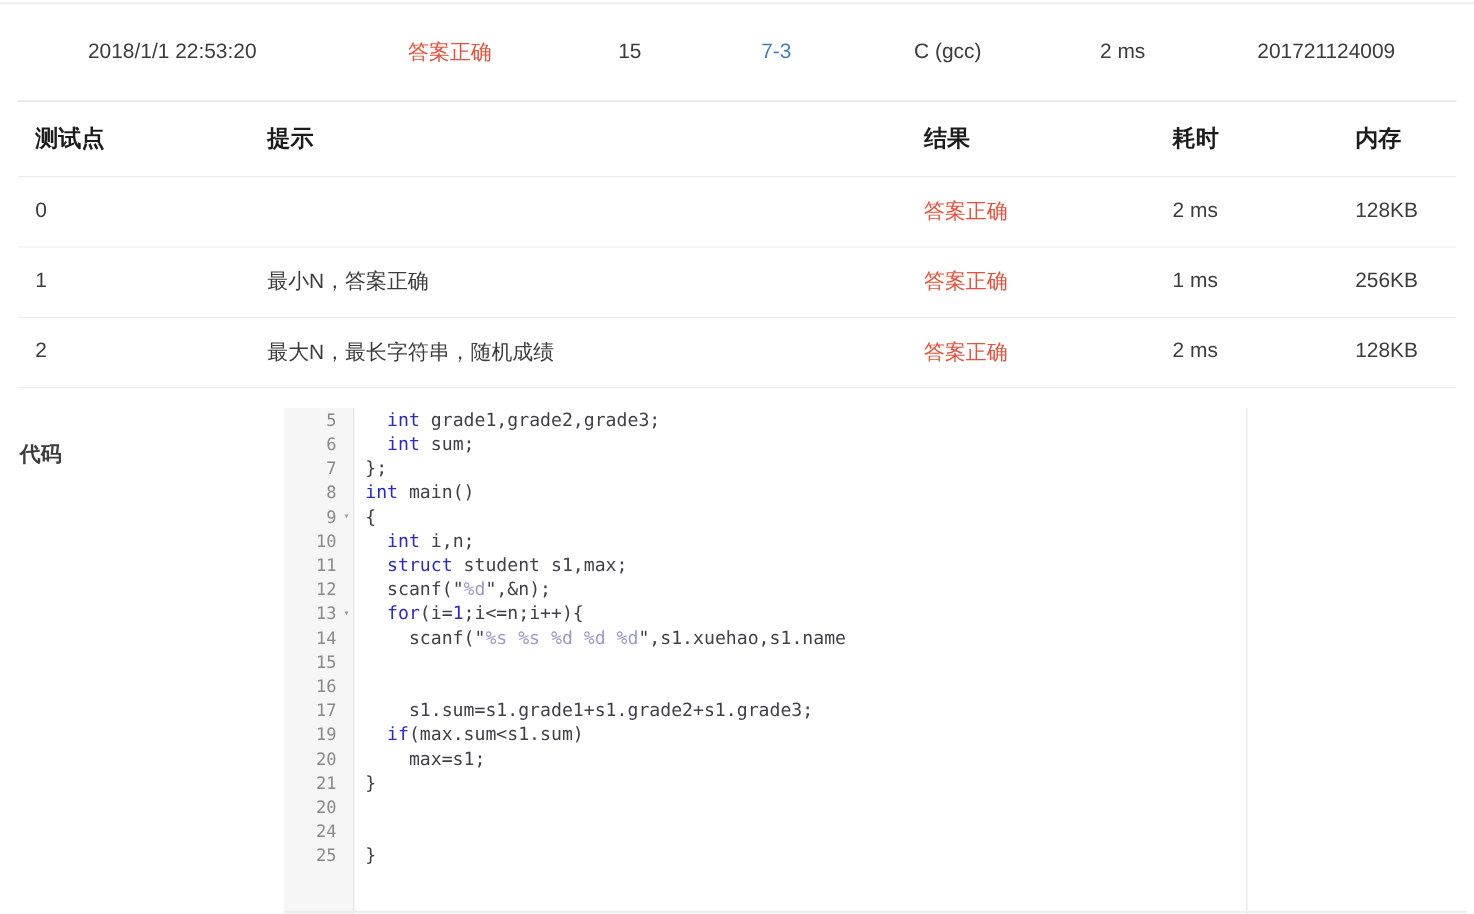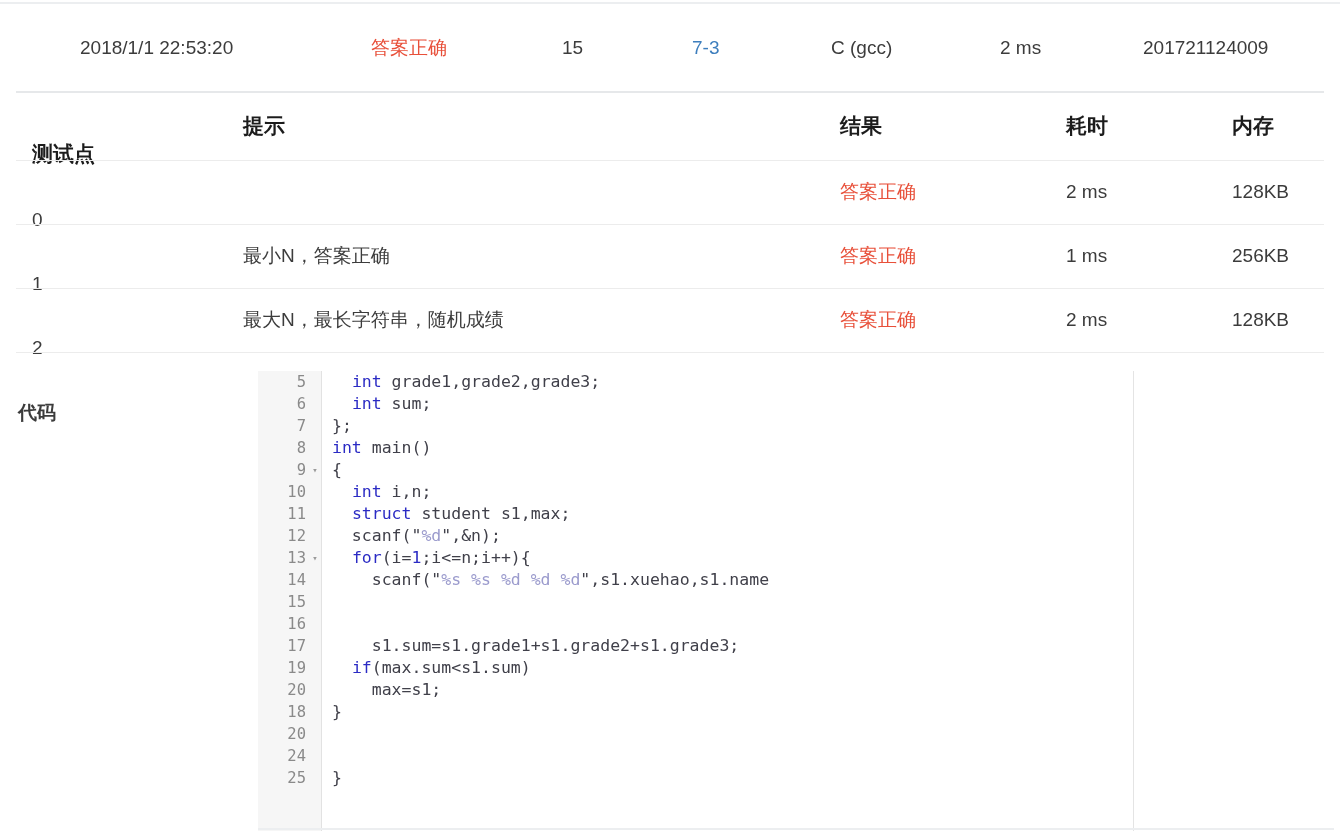--- a/index.html
+++ b/index.html
@@ -40,21 +40,21 @@
     position:absolute; left:16px; width:1308px; height:1px; background:#ececec;
   }
   .tp-rule.thick { height:2px; background:#e6e8ea; }
 
   .tp-head {
     position:relative; height:69px;
   }
   .tp-row { position:relative; height:64px; }
 
   .cell { position:absolute; top:50%; transform:translateY(-50%); white-space:nowrap; }
-  .col-no     { left:32px;margin-top:28px;   }
+  .col-no     { left:32px;   }
   .col-hint   { left:243px;  }
   .col-res    { left:840px;  }
   .col-time   { left:1066px; }
   .col-mem    { left:1232px; }
 
   .tp-head .cell {
     font-size:21px; font-weight:bold; color:#1c1c1c;
   }
   .tp-row .cell {
     font-size:19px; color:#3c3c3c;
@@ -180,21 +180,21 @@
         <div class="ln"><span class="num">10</span><span class="fold"></span><span class="src">  <span class="kw">int</span> i,n;</span></div>
         <div class="ln"><span class="num">11</span><span class="fold"></span><span class="src">  <span class="kw">struct</span> student s1,max;</span></div>
         <div class="ln"><span class="num">12</span><span class="fold"></span><span class="src">  scanf(<span class="q">"</span><span class="str">%d</span><span class="q">"</span>,&amp;n);</span></div>
         <div class="ln"><span class="num">13</span><span class="fold">▾</span><span class="src">  <span class="kw">for</span>(i=<span class="num0">1</span>;i&lt;=n;i++){</span></div>
         <div class="ln"><span class="num">14</span><span class="fold"></span><span class="src">    scanf(<span class="q">"</span><span class="str">%s %s %d %d %d</span><span class="q">"</span>,s1.xuehao,s1.name</span></div>
         <div class="ln"><span class="num">15</span><span class="fold"></span><span class="src"></span></div>
         <div class="ln"><span class="num">16</span><span class="fold"></span></div>
         <div class="ln"><span class="num">17</span><span class="fold"></span><span class="src">    s1.sum=s1.grade1+s1.grade2+s1.grade3;</span></div>
         <div class="ln"><span class="num">19</span><span class="fold"></span><span class="src">  <span class="kw">if</span>(max.sum&lt;s1.sum)</span></div>
         <div class="ln"><span class="num">20</span><span class="fold"></span><span class="src">    max=s1;</span></div>
-        <div class="ln"><span class="num">18</span><span class="fold"></span><span class="src">}</span></div>
+        <div class="ln"><span class="num">21</span><span class="fold"></span><span class="src">}</span></div>
         <div class="ln"><span class="num">20</span><span class="fold"></span><span class="src"></span></div>
         <div class="ln"><span class="num">24</span><span class="fold"></span></div>
         <div class="ln"><span class="num">25</span><span class="fold"></span><span class="src">}</span></div>
       </div>
   </div>
 
   <div class="cut-rule"></div>
 </div>
 
 </body></html>

